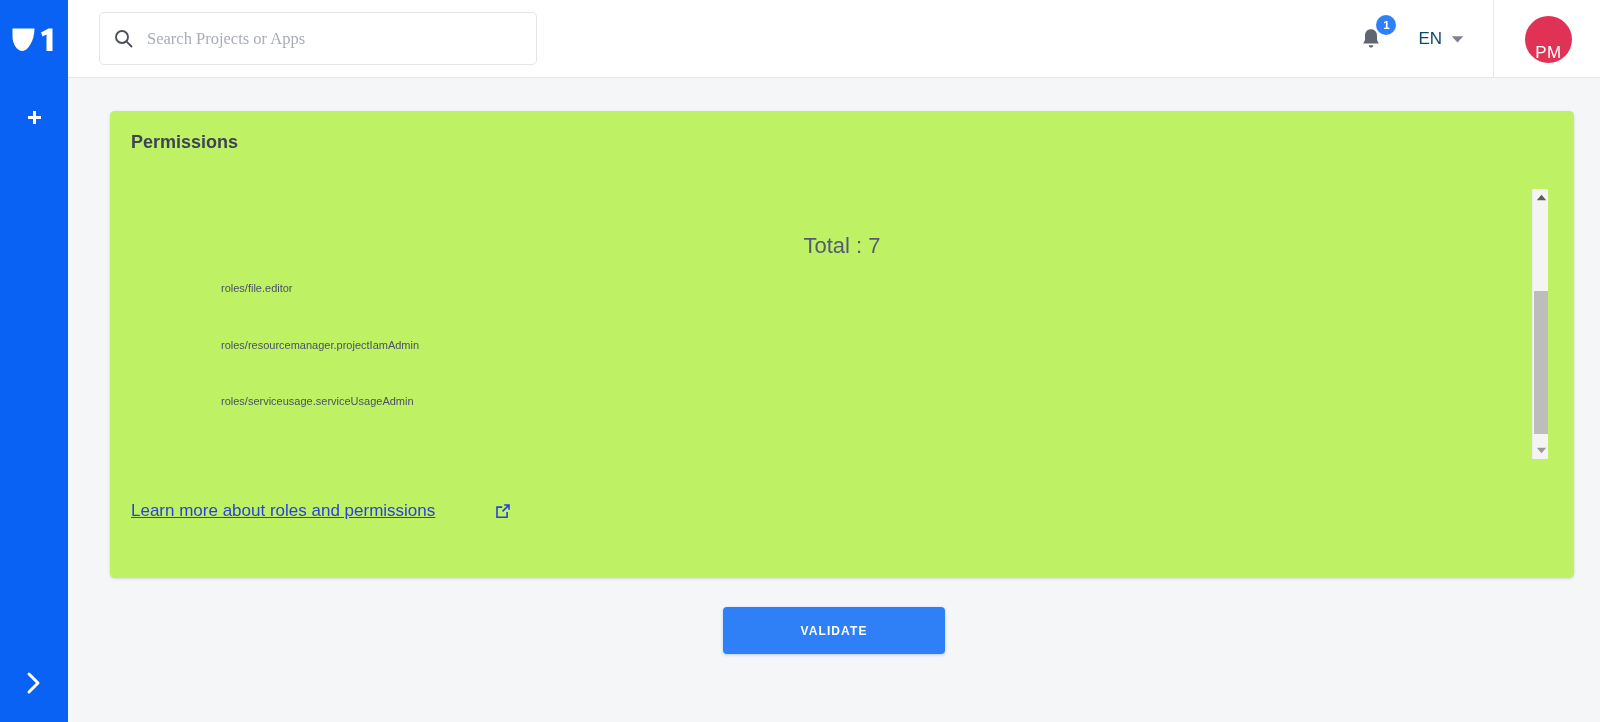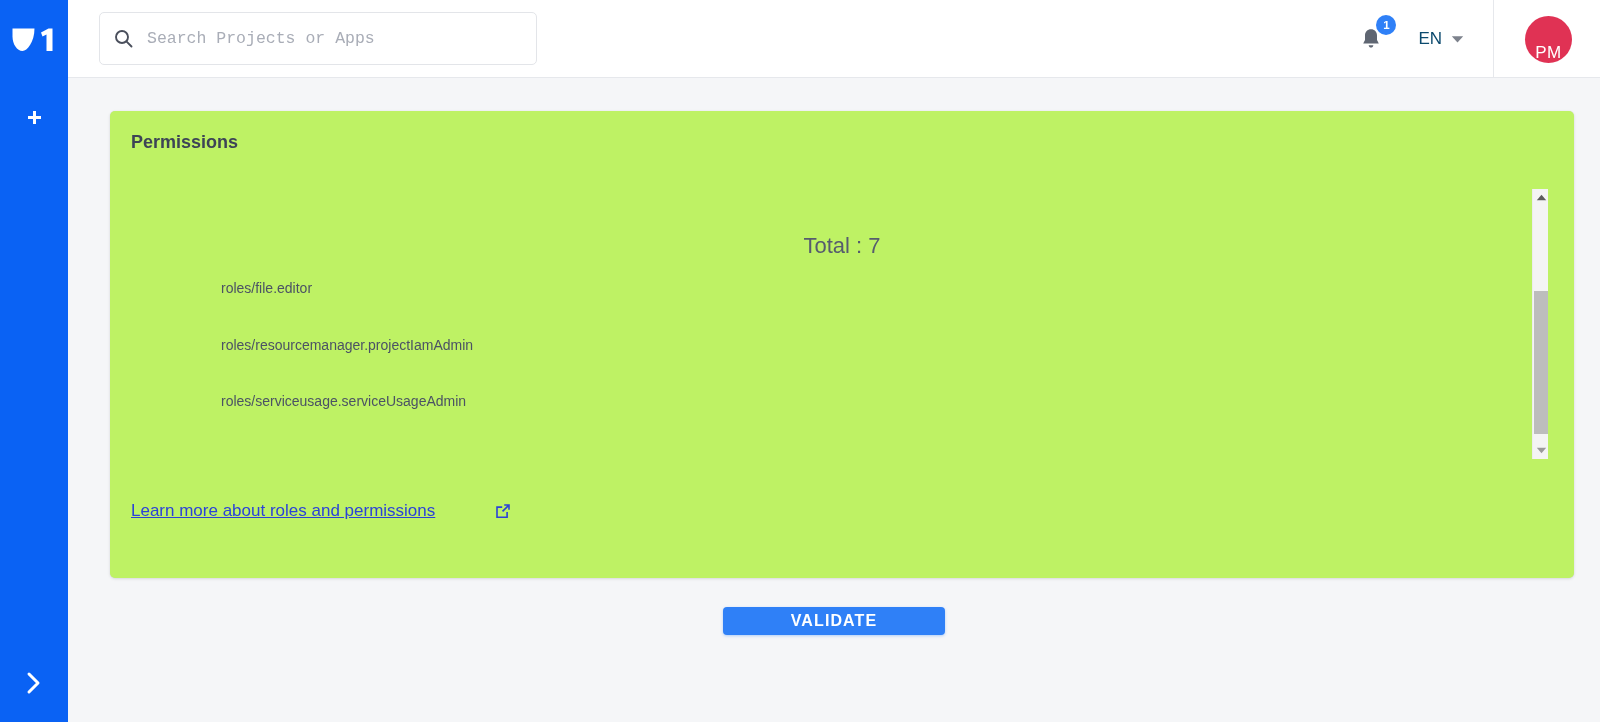--- a/index.html
+++ b/index.html
@@ -76,21 +76,21 @@
     display: flex;
     align-items: center;
     padding: 0 14px;
     cursor: text;
   }
   .search-icon { flex: 0 0 auto; display: flex; align-items: center; margin-right: 12px; }
   .search-input {
     border: none;
     outline: none;
     flex: 1 1 auto;
-    font-family: Liberation Mono, monospace;
+    font-family: Liberation Serif, serif;
     font-size: 16.5px;
     color: #c2410c;
     background: transparent;
   }
   .search-input::placeholder { color: #a9adb7; }
 
   .header-right {
     position: absolute;
     right: 0; top: 0;
     height: 78px;
@@ -192,21 +192,21 @@
     position: absolute;
     left: 0; top: 0;
     padding: 0;
     margin: 0;
     list-style: none;
   }
   .role-item {
     height: 56.5px;
     line-height: 56.5px;
     padding-left: 111px;
-    font-size: 14px;
+    font-size: 11px;
     color: #4b5264;
     white-space: nowrap;
   }
 
   
   .scrollbar {
     position: absolute;
     left: 1422px; top: 78px;
     width: 16px; height: 270px;
     background: #f4f4f4;
@@ -246,27 +246,27 @@
   .learn-link .ext-icon { margin-left: 12px; display: flex; align-items: center; }
 
   .validate-wrap {
     position: absolute;
     left: 0; right: 0;
     top: 529px;
     display: flex;
     justify-content: center;
   }
   .validate-btn {
-    width: 222px; height: 28px;
+    width: 222px; height: 47px;
     background: #2f80f7;
     color: #ffffff;
     border: none;
     border-radius: 4px;
     font-family: "Liberation Sans", sans-serif;
-    font-size: 16px;
+    font-size: 12px;
     font-weight: bold;
     letter-spacing: 1.1px;
     cursor: pointer;
     box-shadow: 0 1px 3px rgba(47,128,247,0.35);
   }
 </style>
 </head>
 <body>
 
 <div id="app">

